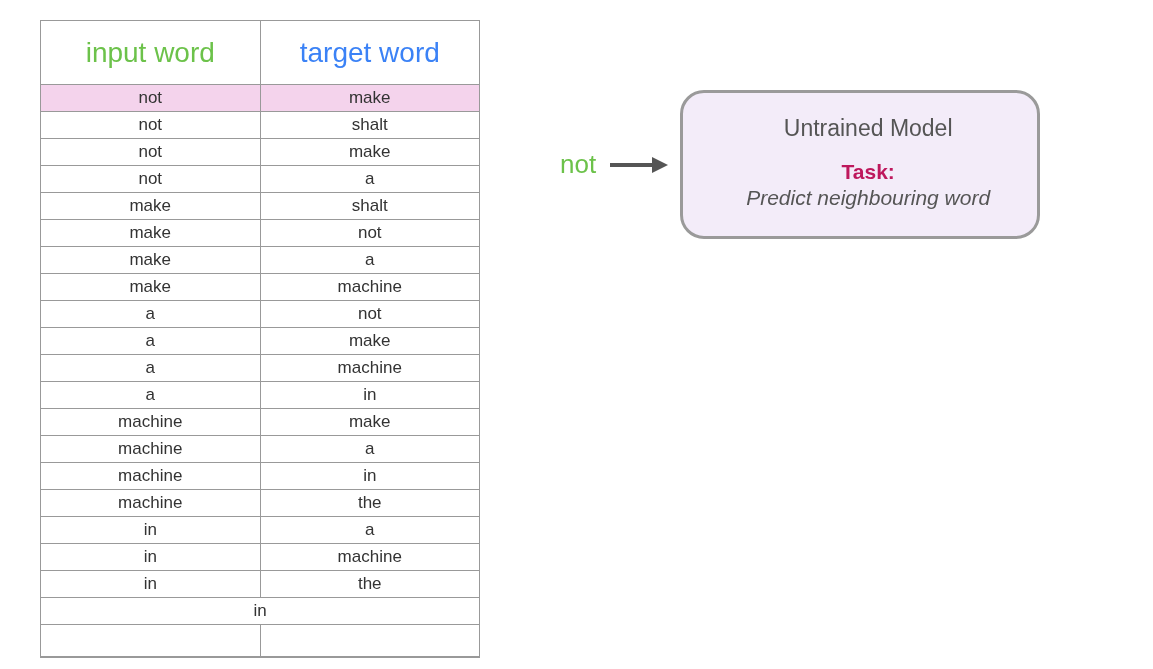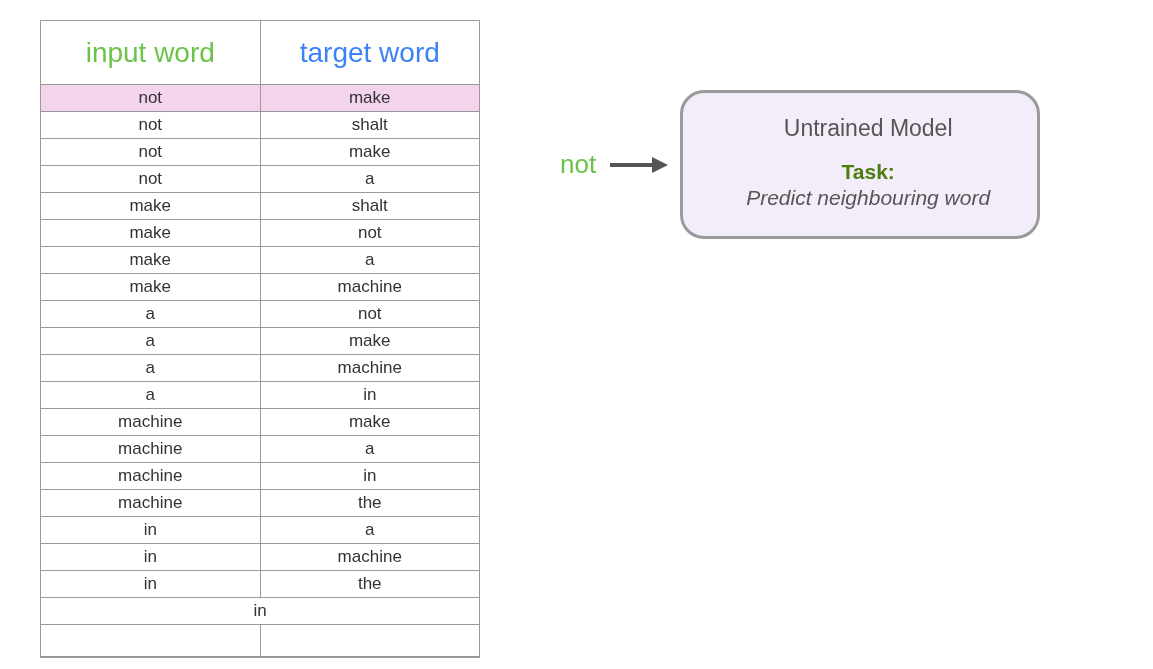--- a/index.html
+++ b/index.html
@@ -83,21 +83,21 @@
       min-width: 360px;
     }
     .model-title {
       font-size: 23px;
       font-weight: 300;
       margin-bottom: 18px;
     }
     .task-label {
       font-size: 21px;
       font-weight: 600;
-      color: #4d7c0f;
+      color: #be185d;
       margin-bottom: 2px;
     }
     .task-desc {
       font-size: 21px;
       font-weight: 300;
       font-style: italic;
     }
   </style>
 </head>
 <body>

